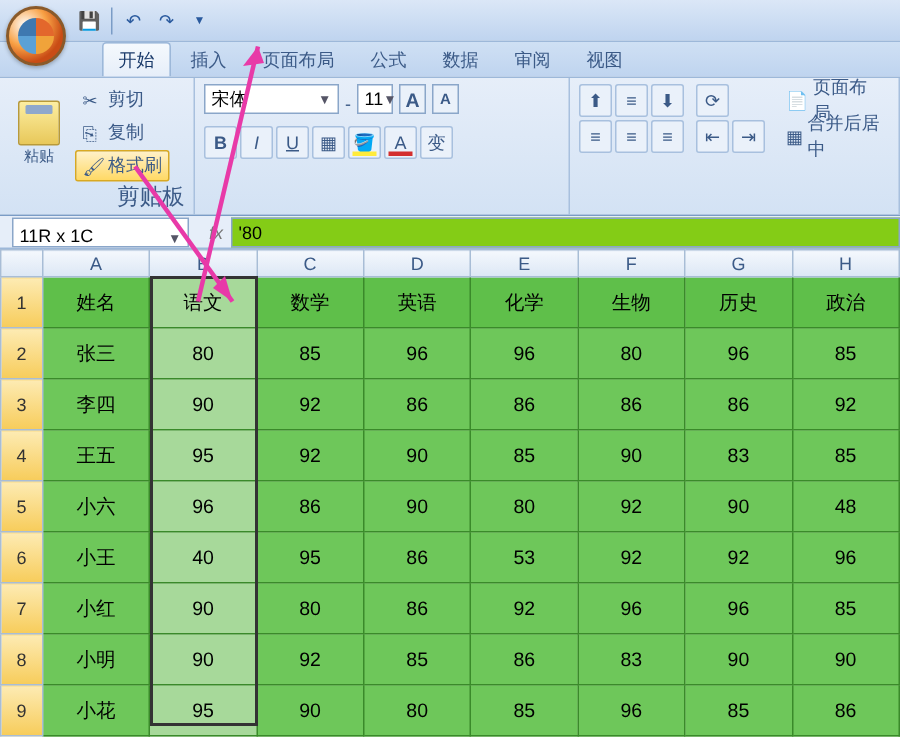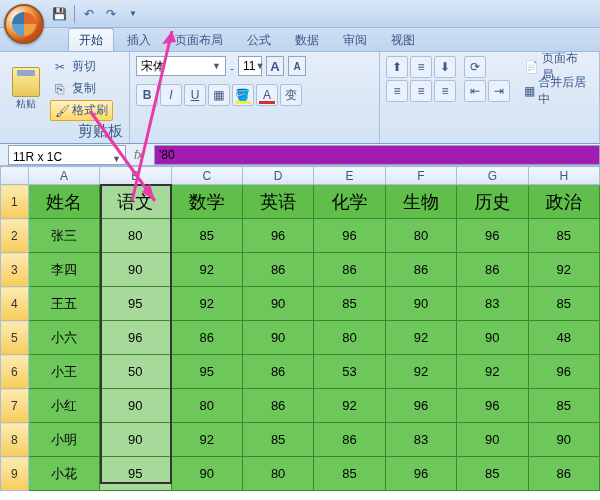--- a/index.html
+++ b/index.html
@@ -31,29 +31,29 @@
 .combo.size{width:24px}
 .drop-arr{margin-left:auto;font-size:9px;color:#556}
 .sz-btn{width:18px;height:20px;border:1px solid #8aa6c9;background:#eaf1fa;display:flex;align-items:center;justify-content:center;font-weight:bold;color:#3b5a87}
 .font-bot{display:flex;gap:2px;align-items:center}
 .fb{width:22px;height:22px;border:1px solid #a8c0de;background:#eaf1fa;display:flex;align-items:center;justify-content:center;color:#3b5a87;border-radius:2px}
 .align-grid{display:grid;grid-template-columns:repeat(3,22px);grid-auto-rows:22px;gap:2px}
 .align-stack{display:flex;flex-direction:column;gap:2px;margin-left:6px}
 .align-row{display:flex;align-items:center;gap:3px;height:22px;padding:0 4px;color:#3b5a87}
 .formula-bar{height:22px;background:#e6eef9;border-bottom:1px solid #9db8d9;display:flex;align-items:center}
 .name-box{width:118px;height:20px;background:#fff;border:1px solid #8aa6c9;margin:0 8px;padding:0 4px;display:flex;align-items:flex-end}
-.fx-lbl{width:20px;text-align:left;font-style:italic;color:#777}
-.fx-val{flex:1;height:20px;background:#a21caf;border:1px solid #8aa6c9;padding:0 4px;display:flex;align-items:center}
+.fx-lbl{width:20px;text-align:center;font-style:italic;color:#777}
+.fx-val{flex:1;height:20px;background:#84cc16;border:1px solid #8aa6c9;padding:0 4px;display:flex;align-items:center}
 .sheet{position:relative}
 .grid{border-collapse:collapse;table-layout:fixed}
 .grid th,.grid td{border:1px solid #a8bdd6;text-align:center;font-size:12px;font-weight:normal}
 .col-hdr{height:18px;background:linear-gradient(#f4f8fd,#dce7f5);color:#3b5a87;width:72px}
 .row-hdr{width:28px;background:linear-gradient(#fdebb3,#f7cc5a);color:#333;height:34px}
 .corner{width:28px;height:18px;background:linear-gradient(#f4f8fd,#dce7f5)}
-.hdr-row td{height:28px;background:#5fbf4a;border:1px solid #3a8a2a;font-size:18px;color:#000}
+.hdr-row td{height:28px;background:#5fbf4a;border:1px solid #3a8a2a;font-size:13px;color:#000}
 .data-row td{height:34px;background:#6ec75a;border:1px solid #3a8a2a;font-size:13px}
 .sel-b{background:#a7d99a !important}
 .sel-box{position:absolute;border:2px solid #333;pointer-events:none}
 .arrow{position:absolute;pointer-events:none}
 .arrow-line{stroke:#e83aa8;stroke-width:3}
 .arrow-head{fill:#e83aa8}
 </style>
 </head>
 <body>
 
@@ -235,21 +235,21 @@
           <td class="">86</td>
           <td class="">90</td>
           <td class="">80</td>
           <td class="">92</td>
           <td class="">90</td>
           <td class="">48</td>
         </tr>
         <tr class="data-row">
           <th class="row-hdr">6</th>
           <td class="">小王</td>
-          <td class="sel-b">50</td>
+          <td class="sel-b">40</td>
           <td class="">95</td>
           <td class="">86</td>
           <td class="">53</td>
           <td class="">92</td>
           <td class="">92</td>
           <td class="">96</td>
         </tr>
         <tr class="data-row">
           <th class="row-hdr">7</th>
           <td class="">小红</td>

